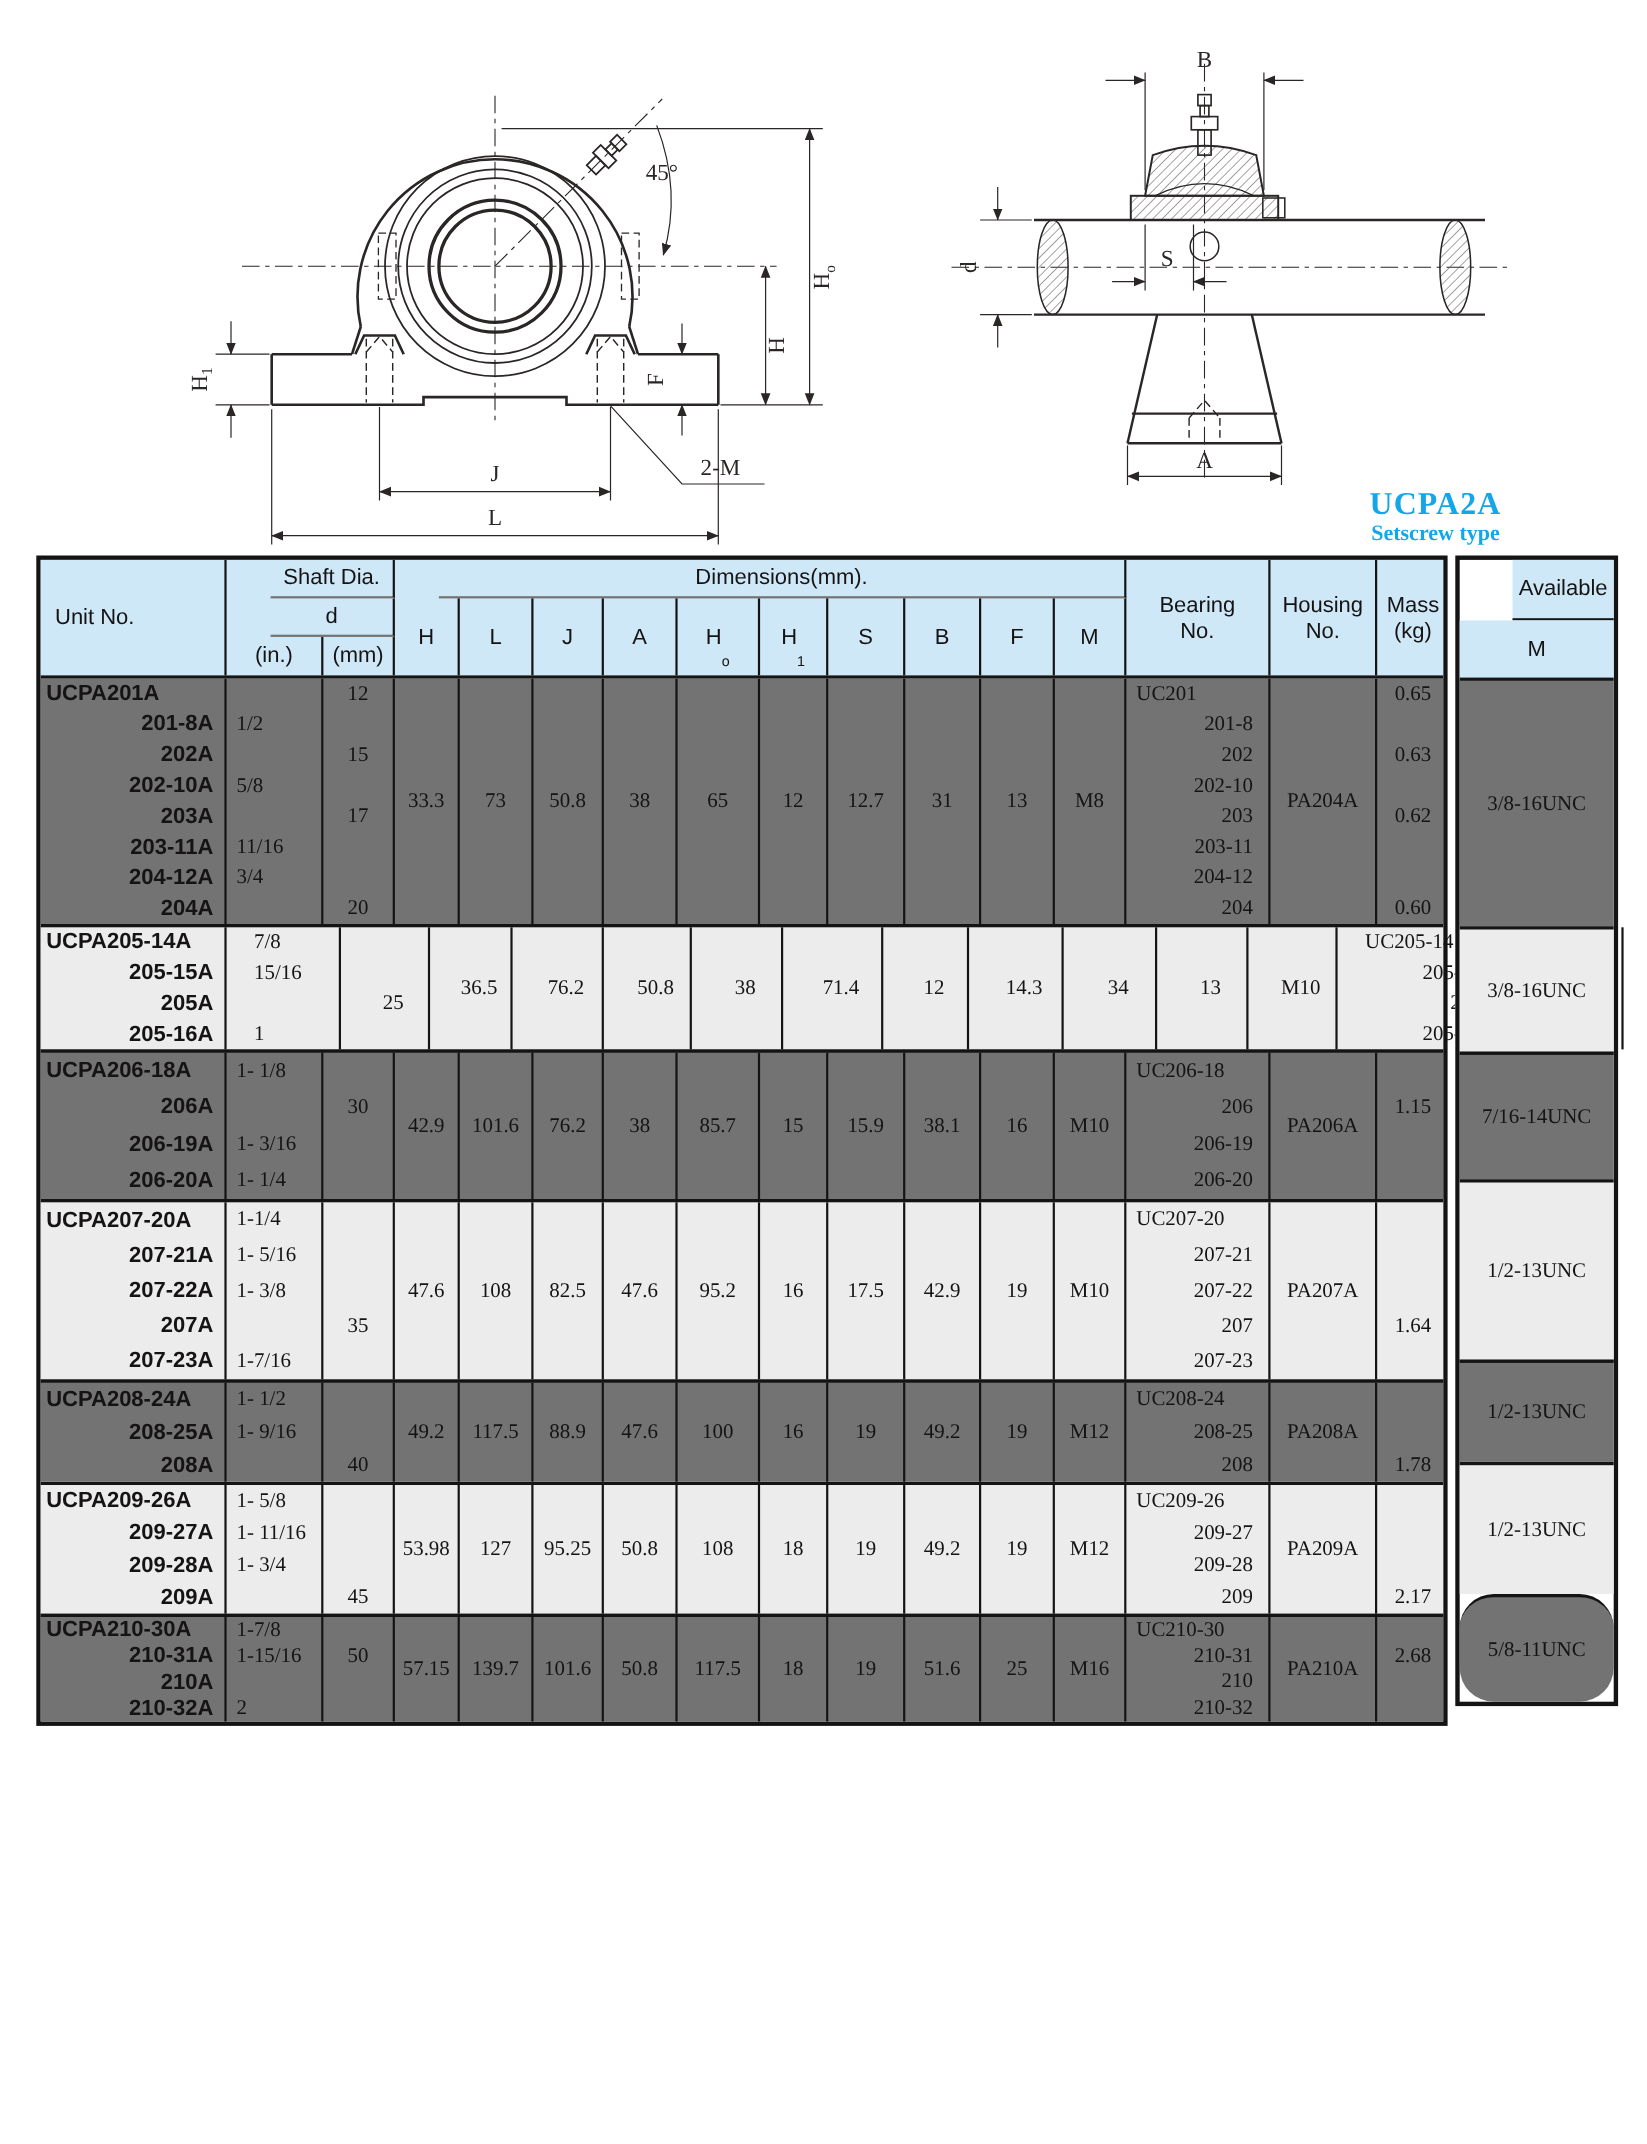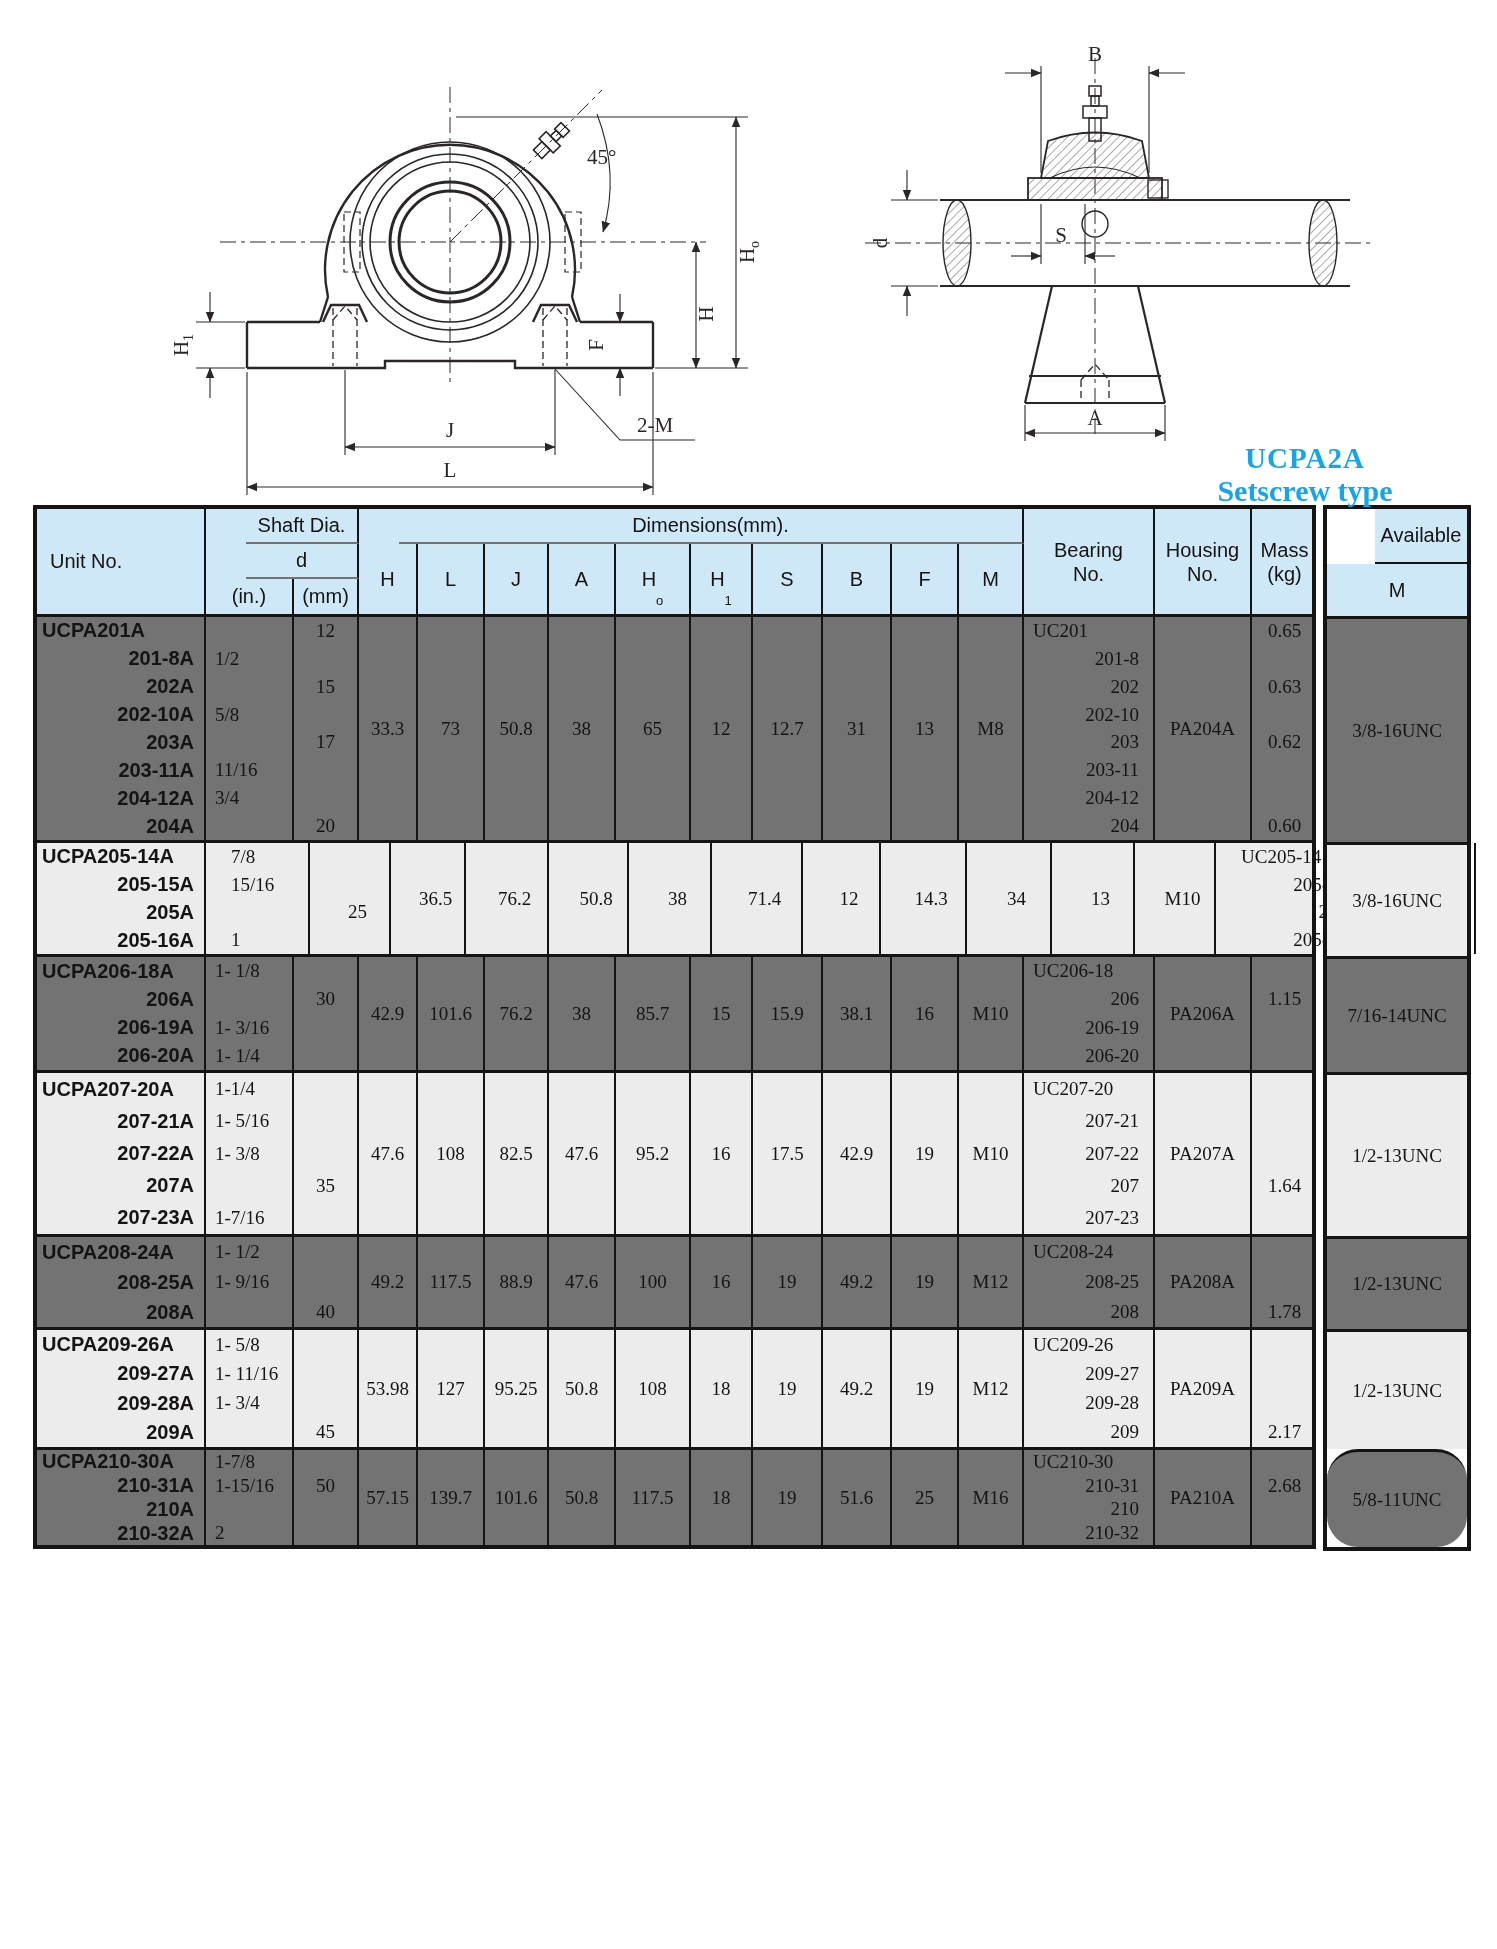--- a/index.html
+++ b/index.html
@@ -5,21 +5,21 @@
   html,body{margin:0;padding:0;background:#ffffff;}
   .page{position:relative;width:1497px;height:1949px;background:#fff;overflow:hidden;
         font-family:"Liberation Sans",sans-serif;color:#151313;}
   
   .drawings{position:relative;width:1497px;height:505px;}
   .fig{position:absolute;}
   svg text{font-family:"Liberation Serif",serif;font-size:21px;fill:#2b2626;}
   .fig-title{position:absolute;left:1180px;top:442px;width:250px;text-align:center;
              font-family:"Liberation Serif",serif;font-weight:bold;color:#14a6e8;line-height:1.12;}
   .fig-title .t1{font-size:29px;letter-spacing:1px;}
-  .fig-title .t2{font-size:30px;}
+  .fig-title .t2{font-size:20px;}
   
   .tables{display:flex;align-items:flex-start;gap:7px;margin-left:33px;}
   .main-table{border:4px solid #141414;width:1275px;background:#fff;}
   .grid16{display:grid;grid-template-columns:169px 88px 65px 59px 67px 64px 67px 75px 62px 70px 69px 67px 65px 131px 97px 65px;}
   .thead{background:#cfe8f7;border-bottom:3px solid #141414;grid-auto-rows:35px;font-size:20px;}
   .th{display:flex;align-items:center;justify-content:center;border-color:#141414;position:relative;}
   .bR{border-right:2px solid #141414;} .bB{border-bottom:2px solid #737373;margin-left:40px;}
   .h-unit{grid-column:1;grid-row:1/4;justify-content:flex-start;padding-left:13px;}
   .h-shaft{grid-column:2/4;grid-row:1;}
   .h-d{grid-column:2/4;grid-row:2;}
@@ -444,21 +444,21 @@
             <div class="cell c-housing">
               <div class="center-one">PA205A</div>
             </div>
             <div class="cell c-mass last">
               <div class="line"></div>
               <div class="line"></div>
               <div class="line">0.71</div>
               <div class="line"></div>
             </div>
           </div>
-          <div class="grid16 group bg-white" style="height: 116px;">
+          <div class="grid16 group bg-white" style="height: 136px;">
             <div class="cell c-unit">
               <div class="line first">UCPA206-18A</div>
               <div class="line">206A</div>
               <div class="line">206-19A</div>
               <div class="line">206-20A</div>
             </div>
             <div class="cell c-in">
               <div class="line">1- 1/8</div>
               <div class="line"></div>
               <div class="line">1- 3/16</div>

